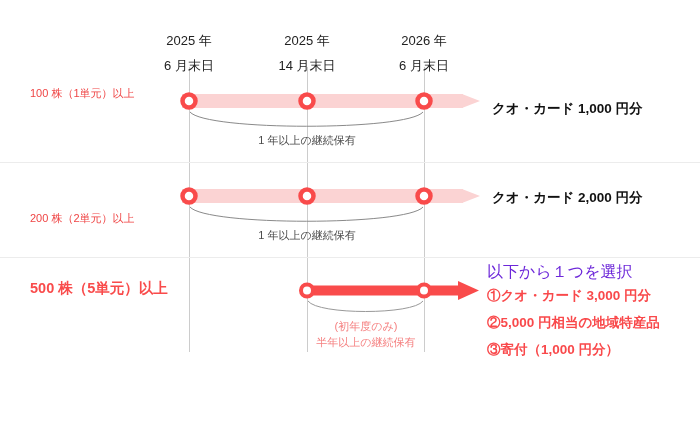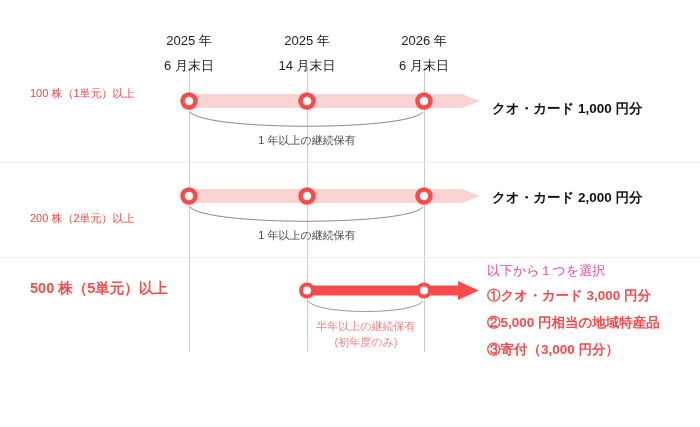--- a/index.html
+++ b/index.html
@@ -8,21 +8,21 @@
     font-family:Liberation Sans, sans-serif;color:#222;
   }
   .stage svg{position:absolute;left:0;top:0;z-index:1;}
   .abs{position:absolute;z-index:2;}
   .date-col{width:130px;text-align:center;font-size:13px;color:#222;line-height:25px;}
   .tier-range{font-size:11px;color:#ef4444;line-height:20px;white-space:nowrap;}
   .note{font-size:11px;color:#4a4a4a;text-align:center;white-space:nowrap;}
   .note-red{color:#f58080;line-height:16px;}
   .reward{font-size:13.5px;font-weight:bold;color:#111;white-space:nowrap;}
   .tier3-range{font-size:14.5px;font-weight:bold;color:#f94b4b;white-space:nowrap;}
-  .choices-header{font-size:13px;color:#ec4899;white-space:nowrap;}
+  .choices-header{font-size:16px;color:#6d28d9;white-space:nowrap;}
   .choice{font-size:13.5px;font-weight:bold;color:#f9494b;white-space:nowrap;}
 </style>
 </head>
 <body>
 
 <div class="stage">
 
   <svg width="700" height="427" viewBox="0 0 700 427">
 
     <line x1="189.5" y1="67" x2="189.5" y2="352" stroke="#cccccc" stroke-width="1"></line>
@@ -79,21 +79,21 @@
   <div class="abs reward" style="left:492px;top:100px;">クオ・カード 1,000 円分</div>
 
   <div class="abs tier-range" style="left:30px;top:178px;margin-top:30px;">
     <div>200 株（2単元）以上</div>
   </div>
   <div class="abs note" style="left:207px;top:228px;width:200px;">1 年以上の継続保有</div>
   <div class="abs reward" style="left:492px;top:189px;">クオ・カード 2,000 円分</div>
 
   <div class="abs tier3-range" style="left:30px;top:279px;">500 株（5単元）以上</div>
   <div class="abs note note-red" style="left:286px;top:318px;width:160px;">
+    <div>(初年度のみ)</div>
     <div>半年以上の継続保有</div>
-    <div>(初年度のみ)</div>
   </div>
   <div class="abs choices-header" style="left:487px;top:262px;">以下から１つを選択</div>
   <div class="abs choice" style="left:487px;top:287px;">①クオ・カード 3,000 円分</div>
   <div class="abs choice" style="left:487px;top:314px;">②5,000 円相当の地域特産品</div>
-  <div class="abs choice" style="left:487px;top:341px;">③寄付（3,000 円分）</div>
+  <div class="abs choice" style="left:487px;top:341px;">③寄付（1,000 円分）</div>
 
 </div>
 
 </body></html>

